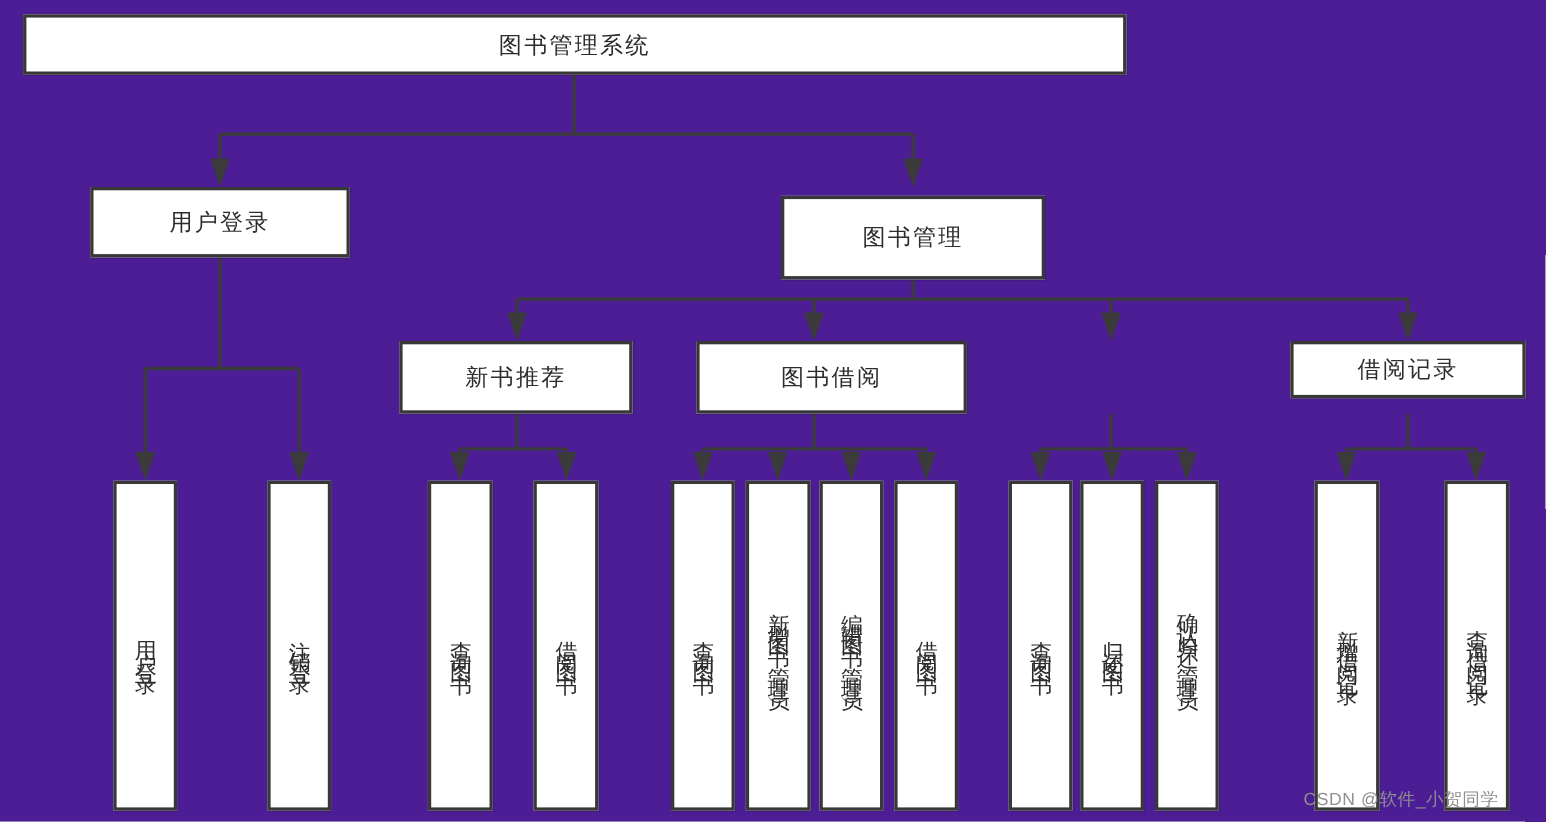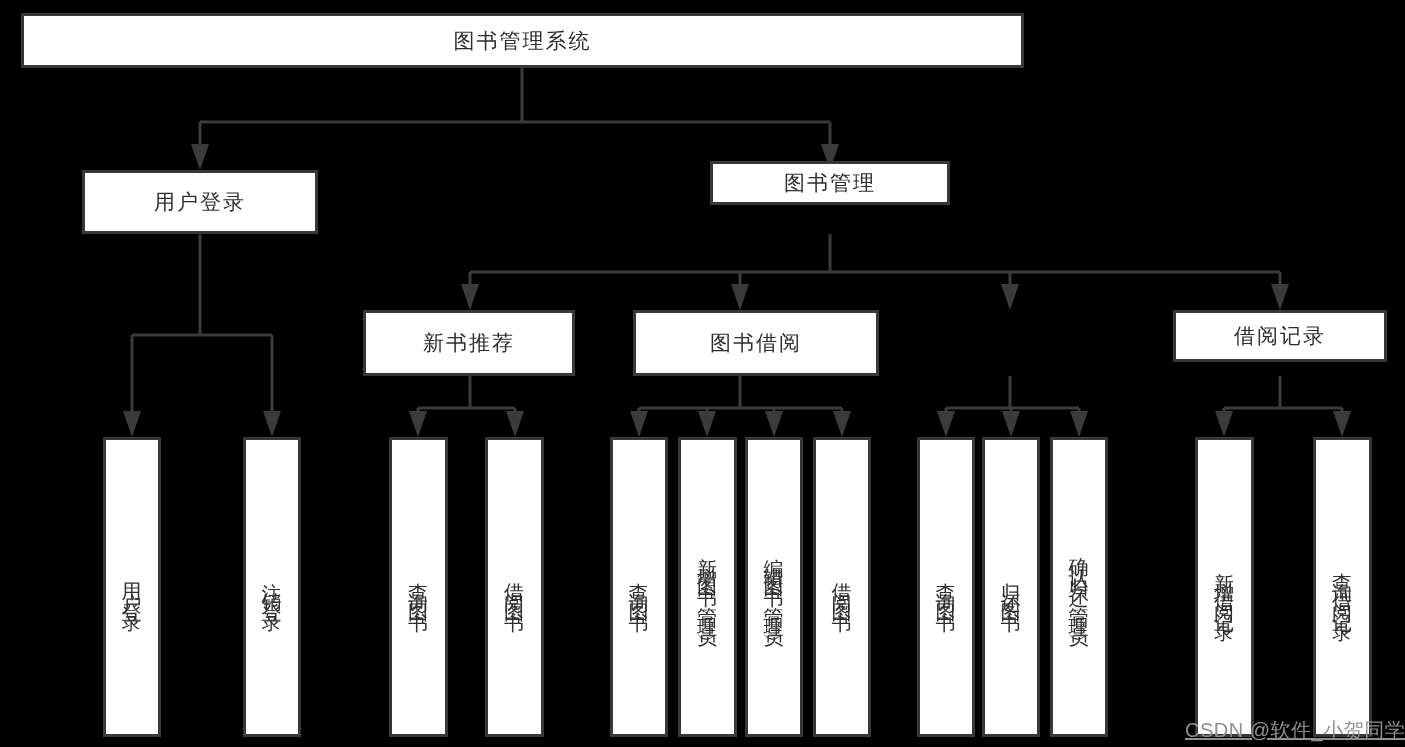--- a/index.html
+++ b/index.html
@@ -5,21 +5,21 @@
   html, body {
     margin: 0;
     padding: 0;
     background: #ffffff;
     font-family: "Liberation Sans", sans-serif;
   }
   .stage {
     position: relative;
     width: 1405px;
     height: 747px;
-    background: #000000;
+    background: #4c1d95;
     overflow: hidden;
   }
   .connectors {
     position: absolute;
     left: 0;
     top: 0;
     width: 1405px;
     height: 747px;
   }
   .box {
@@ -42,26 +42,25 @@
     writing-mode: vertical-rl;
     text-orientation: mixed;
     font-size: 20px;
     letter-spacing: 10px;
     line-height: 1;
   }
   .watermark {
     position: absolute;
     left: 1185px;
     top: 717px;
-    font-size: 20px;
+    font-size: 16px;
     color: #8f8f8f;
     letter-spacing: 0.5px;
     white-space: nowrap;
     z-index: 5;
-    text-decoration: underline;
   }
 </style>
 </head>
 <body>
 
 <div class="stage">
 
   <svg class="connectors" viewBox="0 0 1405 747" xmlns="http://www.w3.org/2000/svg" aria-hidden="true">
     <path fill="none" stroke="#3b3b3b" stroke-width="3" d="M522 68 V122 M200 122 H830 M200 122 V150 M830 122 V150
              M200 234 V335 M132 335 H272 M132 335 V417 M272 335 V417
@@ -78,21 +77,21 @@
              M639 437 L630 411 L648 411 Z  M707 437 L698 411 L716 411 Z
              M774 437 L765 411 L783 411 Z  M842 437 L833 411 L851 411 Z
              M946 437 L937 411 L955 411 Z  M1011 437 L1002 411 L1020 411 Z
              M1079 437 L1070 411 L1088 411 Z
              M1224 437 L1215 411 L1233 411 Z  M1342 437 L1333 411 L1351 411 Z"></path>
   </svg>
 
   <div class="box h" style="left:21px;top:13px;width:1003px;height:55px">图书管理系统</div>
 
   <div class="box h" style="left:82px;top:170px;width:236px;height:64px">用户登录</div>
-  <div class="box h" style="left:710px;top:161px;width:240px;height:44px">图书管理</div>
+  <div class="box h" style="left:710px;top:178px;width:240px;height:76px">图书管理</div>
 
   <div class="box h" style="left:363px;top:310px;width:212px;height:66px">新书推荐</div>
   <div class="box h" style="left:633px;top:310px;width:246px;height:66px">图书借阅</div>
   <div class="box h" style="left:1173px;top:310px;width:214px;height:52px">借阅记录</div>
 
   <div class="box v" style="left:103px;top:437px;width:58px;height:300px">用户登录</div>
   <div class="box v" style="left:243px;top:437px;width:58px;height:300px">注销登录</div>
   <div class="box v" style="left:389px;top:437px;width:59px;height:300px">查询图书</div>
   <div class="box v" style="left:485px;top:437px;width:59px;height:300px">借阅图书</div>
   <div class="box v" style="left:610px;top:437px;width:58px;height:300px">查询图书</div>

